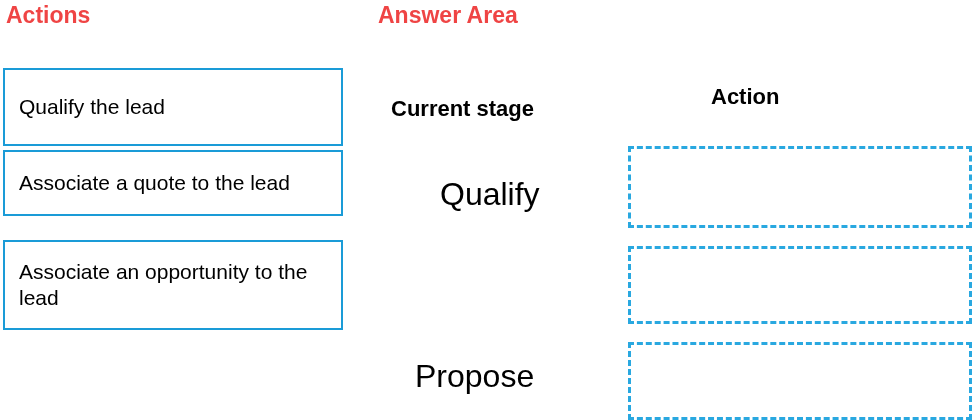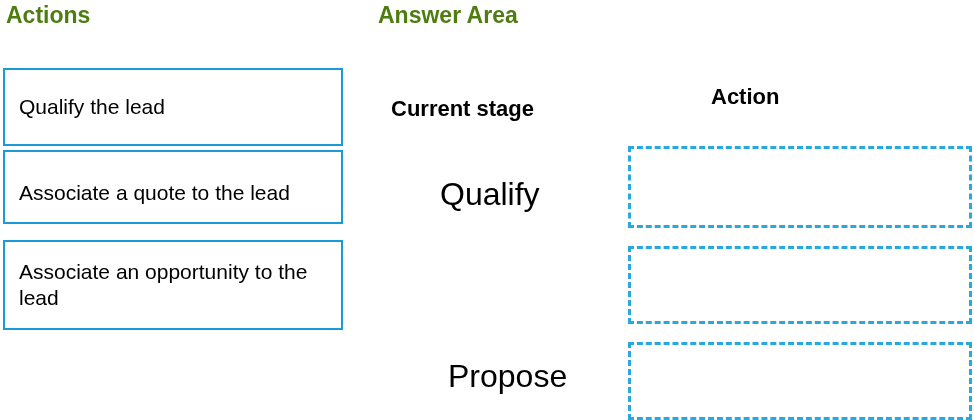--- a/index.html
+++ b/index.html
@@ -20,21 +20,21 @@
     left: 0; top: 0;
     width: 974px;
     height: 420px;
   }
 
   
   .col-heading {
     position: absolute;
     font-size: 23px;
     font-weight: bold;
-    color: #4d7c0f;
+    color: #ef4444;
     white-space: nowrap;
   }
   #actions-heading { left: 6px;  top: 2px; }
   #answer-heading  { left: 378px; top: 2px; }
 
   .sub-heading {
     position: absolute;
     font-size: 22px;
     font-weight: bold;
     color: #000;
@@ -54,35 +54,35 @@
     display: flex;
     align-items: center;
     padding: 16px 14px;
   }
   .action-box .txt {
     font-size: 21px;
     line-height: 1.22;
     color: #000;
   }
   #action-box-0 { top: 68px;  height: 78px; }
-  #action-box-1 { top: 150px; height: 74px; align-items: flex-end; }
+  #action-box-1 { top: 150px; height: 66px; }
   #action-box-2 { top: 240px; height: 90px; }
   #action-box-3 { top: 334px; height: 86px; }
 
   
   .stage-label {
     position: absolute;
     font-size: 32px;
     color: #000;
     white-space: nowrap;
     text-align: center;
   }
   #stage-label-0 { left: 440px; top: 176px; }
   #stage-label-1 { left: 440px; top: 262px; }
-  #stage-label-2 { left: 448px; top: 358px; }
+  #stage-label-2 { left: 415px; top: 358px; }
 
   
   .drop-zone {
     position: absolute;
     left: 628px;
     width: 344px;
     border: 3px dashed #29a8e0;
     background: #ffffff;
     box-sizing: border-box;
   }

